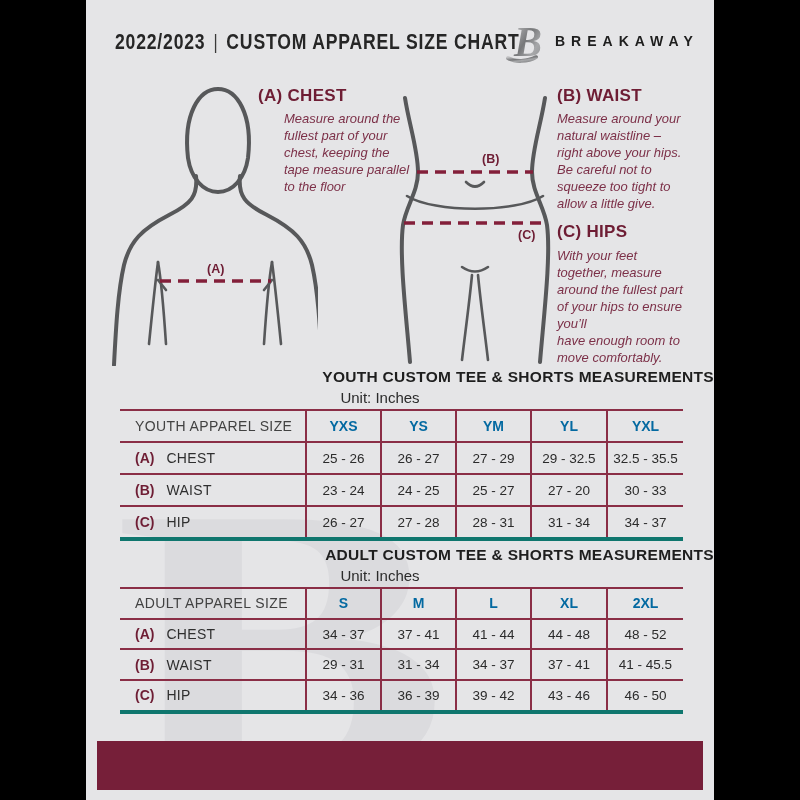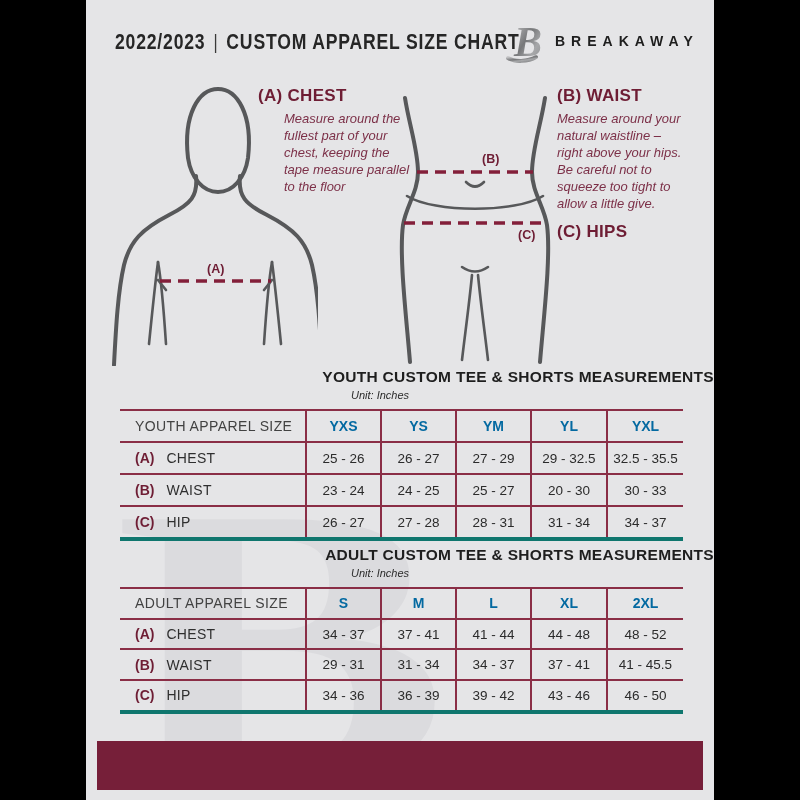--- a/index.html
+++ b/index.html
@@ -30,22 +30,22 @@
 
   
   .fig{position:absolute;}
   .fig path, .fig line{fill:none;stroke:#57585A;stroke-width:4;stroke-linecap:round;}
   .fig .dash{stroke:#831F3A;stroke-width:3.4;stroke-dasharray:11 7;stroke-linecap:butt;}
   .fig .thin{stroke-width:2.6;}
 
   
   .sec-title{position:absolute;left:0;width:628px;text-align:right;font-weight:700;
              font-size:15.5px;letter-spacing:0.3px;color:#1E1E1E;}
-  .sec-unit{position:absolute;left:0;width:588px;text-align:center;font-style:italic;
-            font-size:11px;color:#2B2B2B;}
+  .sec-unit{position:absolute;left:0;width:588px;text-align:center;
+            font-size:15px;color:#2B2B2B;}
 
   
   table.size{position:absolute;left:34px;width:563px;border-collapse:collapse;table-layout:fixed;
              font-size:13.5px;color:#2B2B2B;}
   table.size{border-top:2px solid #8A2E46;border-bottom:4px solid #0f766e;}
   table.size tr{border-bottom:2px solid #8A2E46;}
   table.size tr:last-child{border-bottom:none;}
   table.size td+td{border-left:2px solid #8A2E46;}
   table.size td{text-align:center;vertical-align:middle;padding:0;}
   table.size td.lbl{text-align:left;padding-left:15px;}
@@ -128,20 +128,27 @@
 
       <div class="mh" style="left:471px;top:86px;">(B) WAIST</div>
       <div class="mp" style="left:471px;top:110px;width:175px;">Measure around your
 natural waistline –
 right above your hips.
 Be careful not to
 squeeze too tight to
 allow a little give.</div>
 
       <div class="mh" style="left:471px;top:222px;">(C) HIPS</div>
+      <div class="mp" style="left:471px;top:247px;width:180px;">With your feet
+together, measure
+around the fullest part
+of your hips to ensure
+you’ll
+have enough room to
+move comfortably.</div>
 
       <div class="sec-title" style="top:368px;">YOUTH CUSTOM TEE &amp; SHORTS MEASUREMENTS</div>
       <div class="sec-unit" style="top:389px;">Unit: Inches</div>
 
       <table class="size yt" style="top:409px;">
         <colgroup>
             <col style="width:186px">
             <col style="width:75px">
             <col style="width:75px">
             <col style="width:75px">
@@ -163,21 +170,21 @@
           <td>26 - 27</td>
           <td>27 - 29</td>
           <td>29 - 32.5</td>
           <td>32.5 - 35.5</td>
         </tr>
         <tr>
           <td class="lbl"><span class="row-prefix">(B)</span><span class="row-label">WAIST</span></td>
           <td>23 - 24</td>
           <td>24 - 25</td>
           <td>25 - 27</td>
-          <td>20 - 30</td>
+          <td>27 - 20</td>
           <td>30 - 33</td>
         </tr>
         <tr>
           <td class="lbl"><span class="row-prefix">(C)</span><span class="row-label">HIP</span></td>
           <td>26 - 27</td>
           <td>27 - 28</td>
           <td>28 - 31</td>
           <td>31 - 34</td>
           <td>34 - 37</td>
         </tr>

